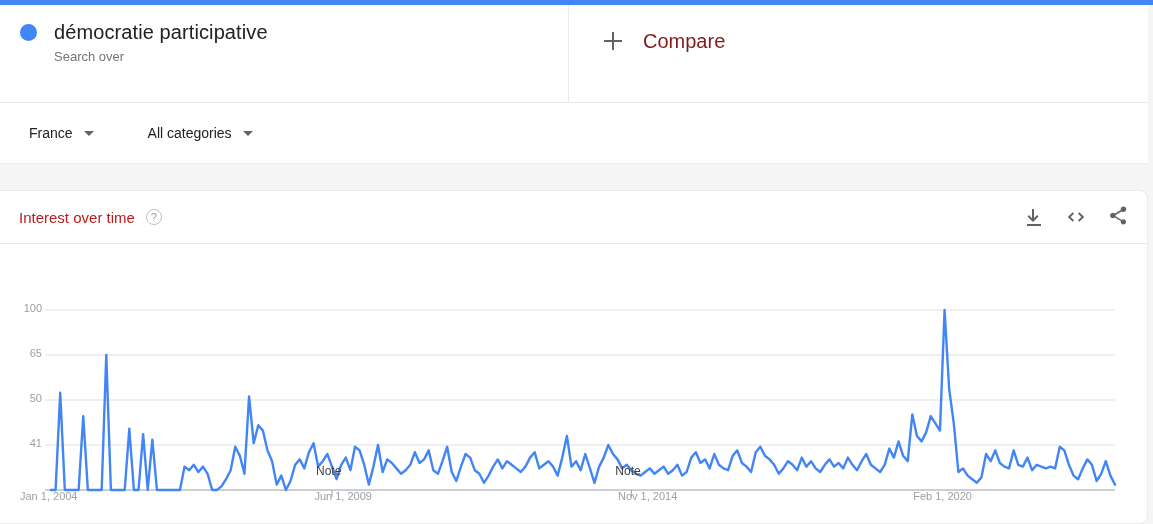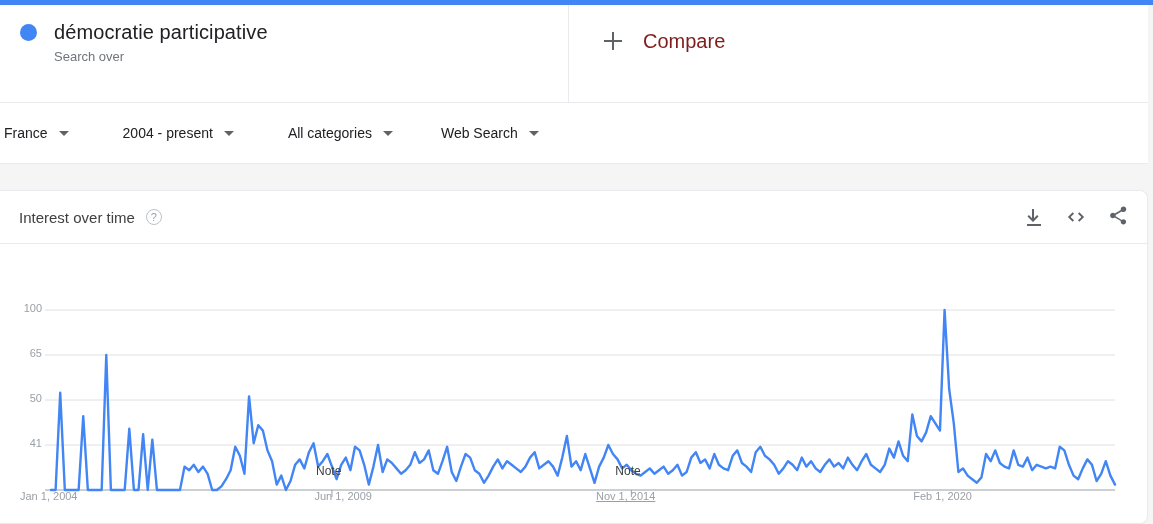--- a/index.html
+++ b/index.html
@@ -86,21 +86,21 @@
     position: absolute; left: 0; top: 190px; width: 1148px; height: 334px;
     background: #ffffff;
     border-radius: 0 8px 8px 0;
     border: 1px solid #e8eaed; border-left: none;
   }
   .card-head {
     height: 53px; display: flex; align-items: center;
     padding: 0 17px 0 19px;
     border-bottom: 1px solid #e8eaed;
   }
-  .card-title { font-size: 15px; color: #404040; }
+  .card-title { font-size: 15px; color: #b91c1c; }
   .help-icon {
     width: 16px; height: 16px; border-radius: 50%;
     border: 1px solid #bdc1c6; color: #9aa0a6;
     font-size: 11px; line-height: 14px; text-align: center;
     margin-left: 11px; cursor: pointer; user-select: none;
   }
   .card-actions { margin-left: auto; display: flex; align-items: center; gap: 18px; }
   .act { width: 24px; height: 24px; cursor: pointer; display: block; }
   .act svg { display: block; }
 
@@ -135,34 +135,26 @@
       </div>
       <div class="term-sub">Search over</div>
     </div>
     <div class="compare-cell">
       <span class="plus-icon"></span>
       <span class="compare-label">Compare</span>
     </div>
   </div>
 
   <div class="filters">
-    <div class="filter" style="margin-left:4px">
+    <div class="filter" style="margin-left:29px">
       <span class="filter-label">France</span>
       <span class="caret"></span>
     </div>
     <div class="filter" style="margin-left:54px">
-      <span class="filter-label">2004 - present</span>
-      <span class="caret"></span>
-    </div>
-    <div class="filter" style="margin-left:54px">
       <span class="filter-label">All categories</span>
-      <span class="caret"></span>
-    </div>
-    <div class="filter" style="margin-left:48px">
-      <span class="filter-label">Web Search</span>
       <span class="caret"></span>
     </div>
   </div>
 
   <div class="card">
     <div class="card-head">
       <span class="card-title">Interest over time</span>
       <span class="help-icon">?</span>
       <span class="card-actions">
         <span class="act">
@@ -194,20 +186,20 @@
           <line x1="331.96969696969694" x2="331.96969696969694" y1="246" y2="253" stroke="#9aa0a6" stroke-width="1"></line>
           <line x1="631.3636363636364" x2="631.3636363636364" y1="246" y2="253" stroke="#9aa0a6" stroke-width="1"></line>
         </svg>
       <div id="labels">
           <div class="ylab" style="top: 193px;">41</div>
           <div class="ylab" style="top: 148px;">50</div>
           <div class="ylab" style="top: 103px;">65</div>
           <div class="ylab" style="top: 58px;">100</div>
           <div class="xlab" style="left: 20px;">Jan 1, 2004</div>
           <div class="xlab" style="left: 314.394px;">Jun 1, 2009</div>
-          <div class="xlab" style="left: 596px; text-decoration: underline;">Nov 1, 2014</div>
+          <div class="xlab" style="left: 618px;">Nov 1, 2014</div>
           <div class="xlab" style="left: 913.182px;">Feb 1, 2020</div>
           <div class="note-lbl" style="left: 315.97px;">Note</div>
           <div class="note-lbl" style="left: 615.364px;">Note</div>
         </div>
     </div>
   </div>
 </div>
 
 </body></html>

